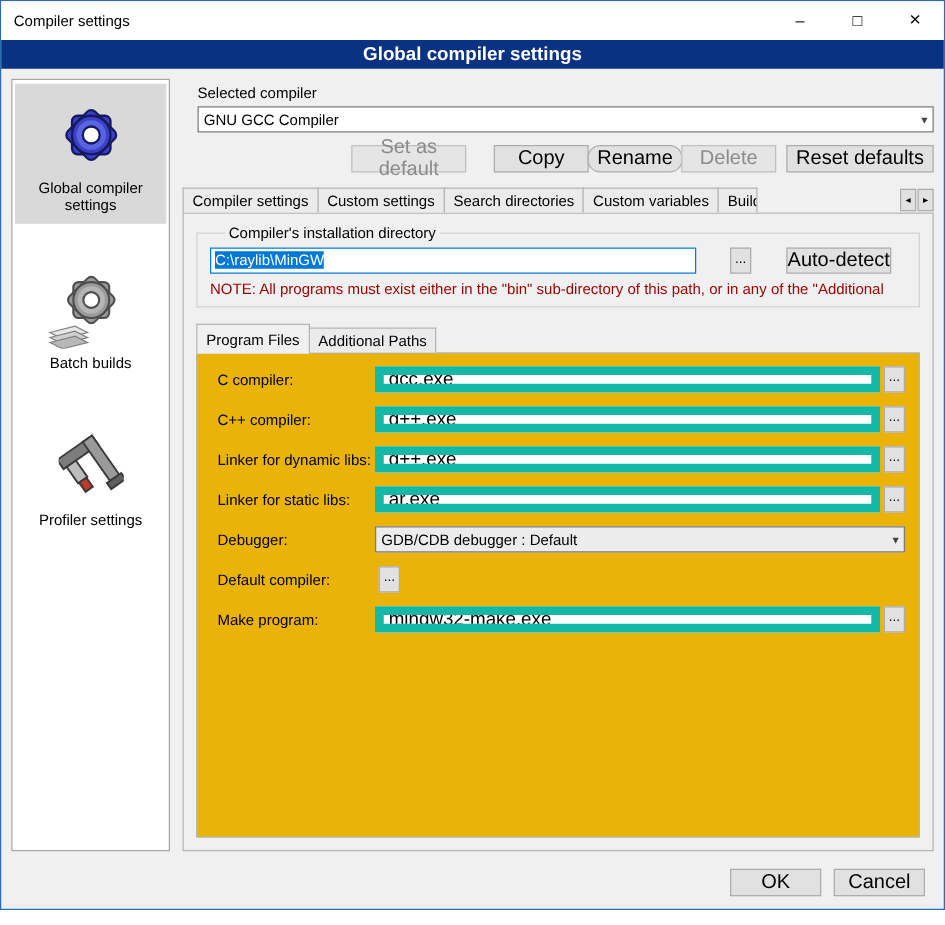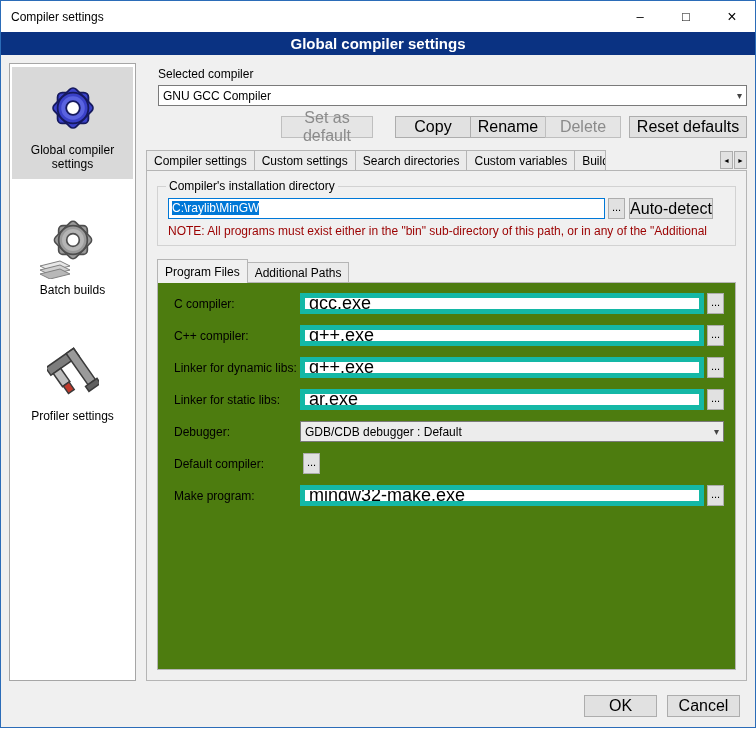--- a/index.html
+++ b/index.html
@@ -44,57 +44,57 @@
   .combobox.gray { background: #ececec; flex: 1; }
 
   .btn { background: #e1e1e1; border: 1px solid #adadad; font-family: inherit; font-size: 16px;
          color: #000; height: 22px; display: inline-flex; align-items: center; justify-content: center;
          cursor: default; }
   .btn.disabled { background: #e5e5e5; border-color: #bfbfbf; color: #8b8b8b; }
 
   .btn-row { margin-top: 10px; display: flex; align-items: center; }
   .btn-set-default { margin-left: 135px; width: 92px; }
   .btn-copy { margin-left: 22px; width: 76px; }
-  .btn-rename { width: 76px; margin-left: -1px; }
+  .btn-rename { width: 76px; margin-left: -1px; border-radius: 10px; }
   .btn-delete { width: 76px; margin-left: -1px; }
   .btn-reset { margin-left: auto; width: 118px; }
 
   
   .tabstrip { margin-top: 12px; display: flex; align-items: flex-end; position: relative; z-index: 2; }
   .tab { height: 20px; background: #ebebeb; border: 1px solid #b5b5b5; border-bottom: none;
          display: flex; align-items: center; padding: 0 7px; margin-left: -1px; white-space: nowrap;
          cursor: default; }
   .tab:first-child { margin-left: 0; }
   .tab.active { height: 24px; background: #f0f0f0; margin-bottom: -1px; z-index: 3; position: relative; }
   .tab.clipped { width: 32px; overflow: hidden; padding-right: 0; }
   .tab-scrollers { margin-left: auto; display: flex; align-items: flex-end; padding-bottom: 1px; }
   .scroller { width: 13px; height: 18px; background: #e1e1e1; border: 1px solid #adadad;
               display: flex; align-items: center; justify-content: center; font-size: 7px; margin-left: 1px; }
 
   .tab-panel { flex: 1; border: 1px solid #b5b5b5; background: #f0f0f0; display: flex;
                flex-direction: column; min-height: 0; }
 
   .groupbox { border: 1px solid #d2d2d2; margin: 8px 10px 0; padding: 2px 8px 6px; }
-  .groupbox legend { padding: 0 3px; margin-left: 0; }
-  .dir-row { display: flex; align-items: center; margin: 3px 14px 0 2px; }
+  .groupbox legend { padding: 0 3px; margin-left: 14px; }
+  .dir-row { display: flex; align-items: center; margin: 3px 14px 0 2px; gap: 24px; }
   .dir-input { flex: 1; height: 21px; background: #fff; border: 1px solid #0078d7; padding: 2px 3px;
                overflow: hidden; white-space: nowrap; }
   .sel-text { background: #0078d7; color: #fff; }
   .btn.browse { width: 17px; height: 21px; margin-left: 3px; font-size: 11px; padding: 0 0 4px 0; }
   .btn.autodetect { width: 84px; height: 21px; margin-left: 4px; }
   .note { color: #9b0000; margin: 5px 0 1px 2px; white-space: nowrap; overflow: hidden; }
 
   .inner-tabstrip { margin: 13px 10px 0; display: flex; align-items: flex-end; position: relative; z-index: 2; }
-  .inner-panel { flex: 1; border: 1px solid #b5b5b5; background: #4d7c0f; margin: 0 10px 10px;
+  .inner-panel { flex: 1; border: 1px solid #b5b5b5; background: #eab308; margin: 0 10px 10px;
                  padding: 10px 11px 0 16px; min-height: 0; }
 
   .field-row { display: flex; align-items: center; margin-bottom: 11px; }
   .f-label { width: 126px; flex-shrink: 0; }
-  .f-input { flex: 1; height: 21px; border: 5px solid #14b8a6; background: #fff; padding: 0 4px;
-             font-family: inherit; font-size: 18px; }
+  .f-input { flex: 1; height: 21px; border: 7px solid #14b8a6; background: #fff; padding: 0 4px;
+             font-family: inherit; font-size: 15px; }
 
   
   .footer { height: 42px; flex-shrink: 0; display: flex; justify-content: flex-end; align-items: center;
             gap: 10px; padding-right: 15px; }
   .footer-btn { width: 73px; }
 </style>
 </head>
 <body>
 
 <div class="window">

